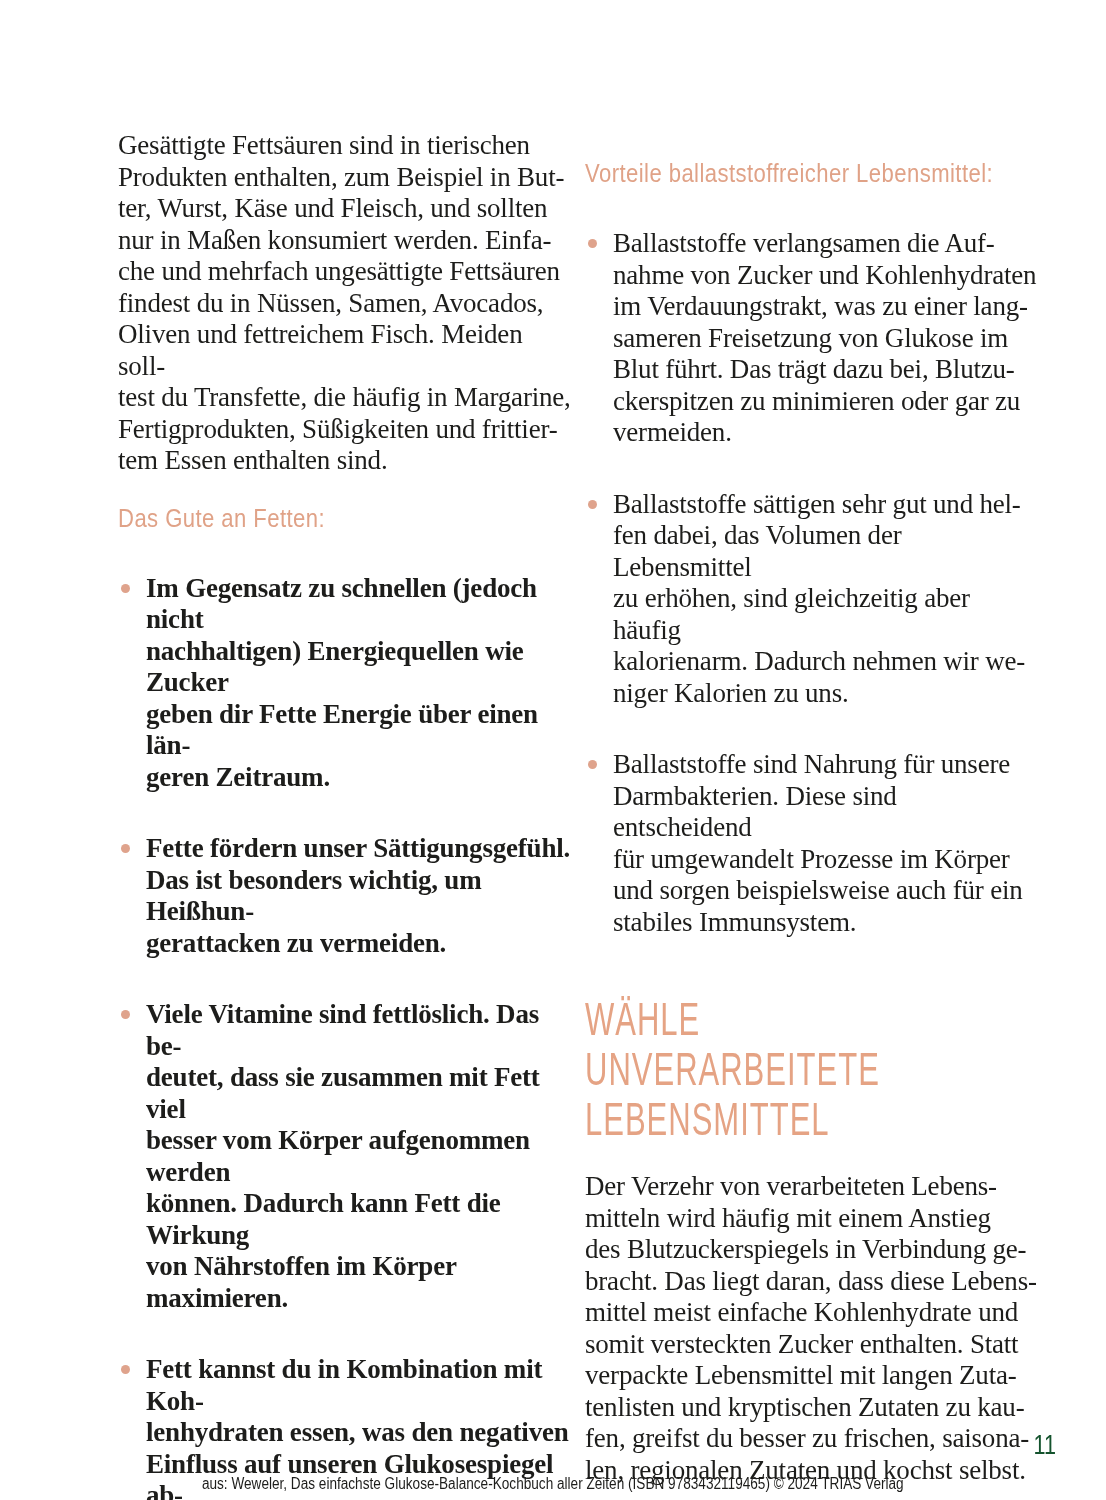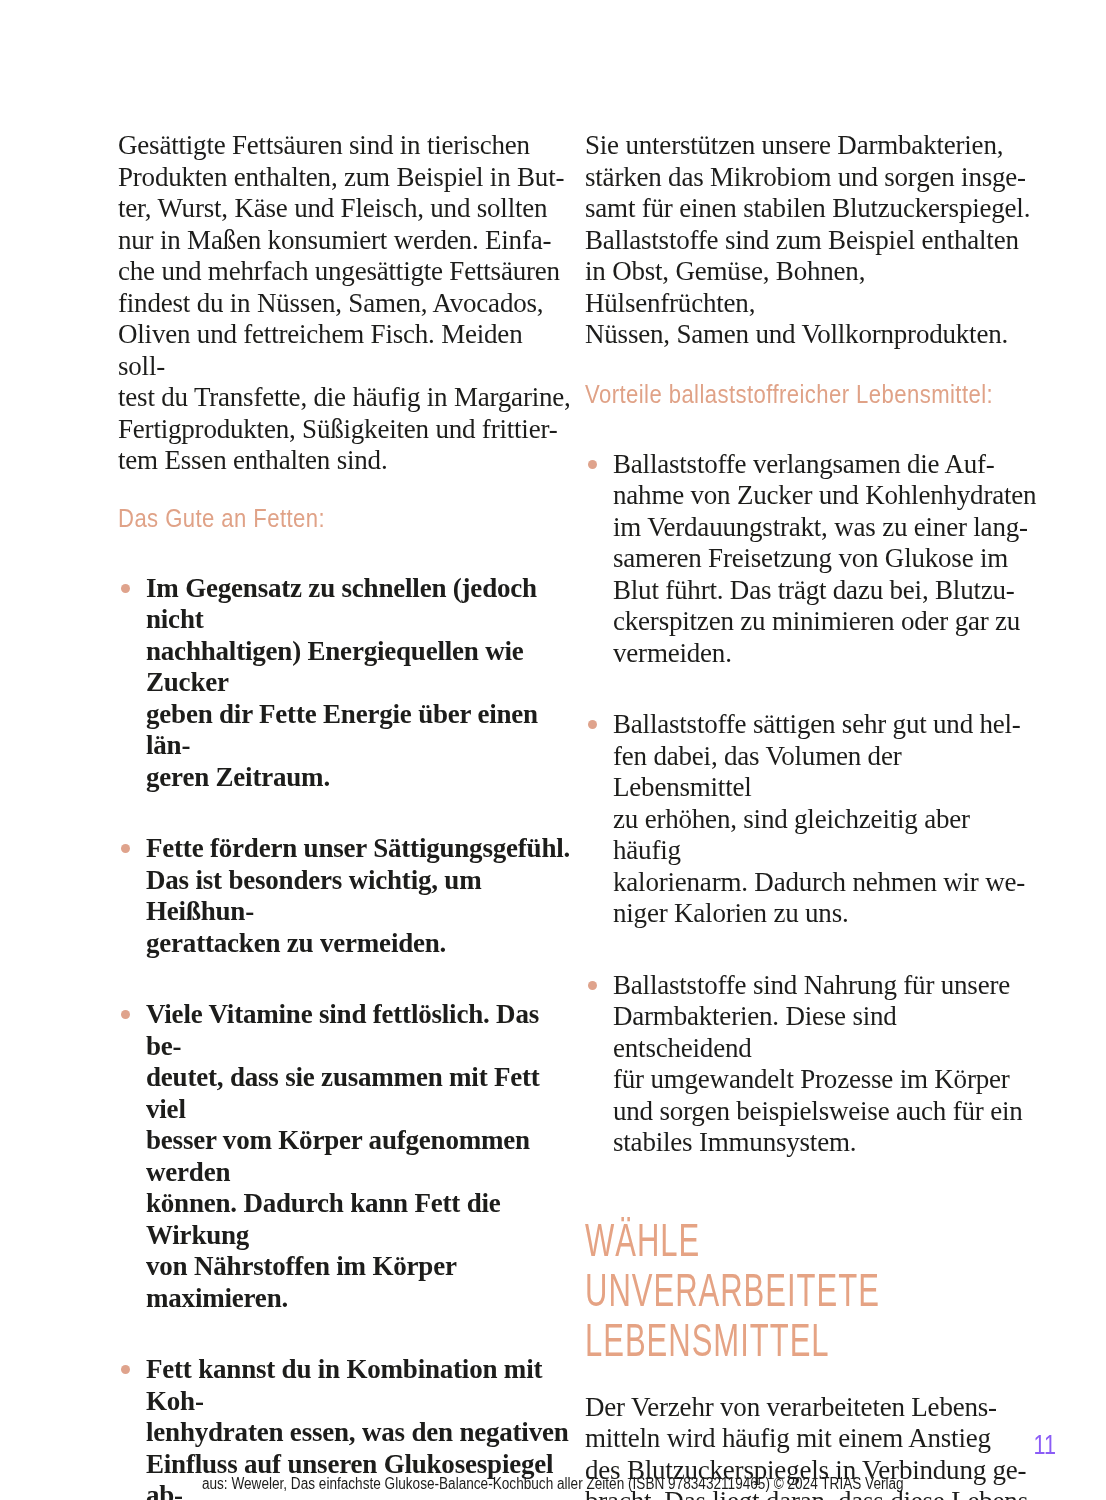--- a/index.html
+++ b/index.html
@@ -82,21 +82,21 @@
   .outro.left-outro  { margin-top: 30px; }
   .outro.right-outro { margin-top: 27px; }
 
   .page-number {
     position: absolute;
     top: 1430px;
     right: 50px;
     font-family: "Liberation Sans", sans-serif;
     font-size: 27px;
     line-height: 30px;
-    color: #8b5cf6;
+    color: #14532d;
   }
   .page-number .inner {
     display: inline-block;
     transform: scaleX(0.8);
     transform-origin: right center;
   }
 
   .credit {
     position: absolute;
     top: 1472px;
@@ -171,26 +171,20 @@
     <p class="body-text outro left-outro">Die gute Nachricht vorweg: Eine blutzu-
 ckerstabile Ernährung führt häufig dazu,
 dass wir mehr Ballaststoffe essen. Ballast-
 stoffe gehören zu der Makronährstoff-
 gruppe der Kohlenhydrate und werden im
 Gegensatz zu Stärke und Zucker bei der
 Verdauung nicht in Glukose umgewandelt.</p>
   </div>
 
   <div class="col col-right">
-    <p class="body-text">Sie unterstützen unsere Darmbakterien,
-stärken das Mikrobiom und sorgen insge-
-samt für einen stabilen Blutzuckerspiegel.
-Ballaststoffe sind zum Beispiel enthalten
-in Obst, Gemüse, Bohnen, Hülsenfrüchten,
-Nüssen, Samen und Vollkornprodukten.</p>
 
     <h3 class="subheading right-sub">Vorteile ballaststoffreicher Lebensmittel:</h3>
 
     <ul class="bullets right-ul">
       <li>
         <span class="dot"></span>
         <span class="body-text">Ballaststoffe verlangsamen die Auf-
 nahme von Zucker und Kohlenhydraten
 im Verdauungstrakt, was zu einer lang-
 sameren Freisetzung von Glukose im

